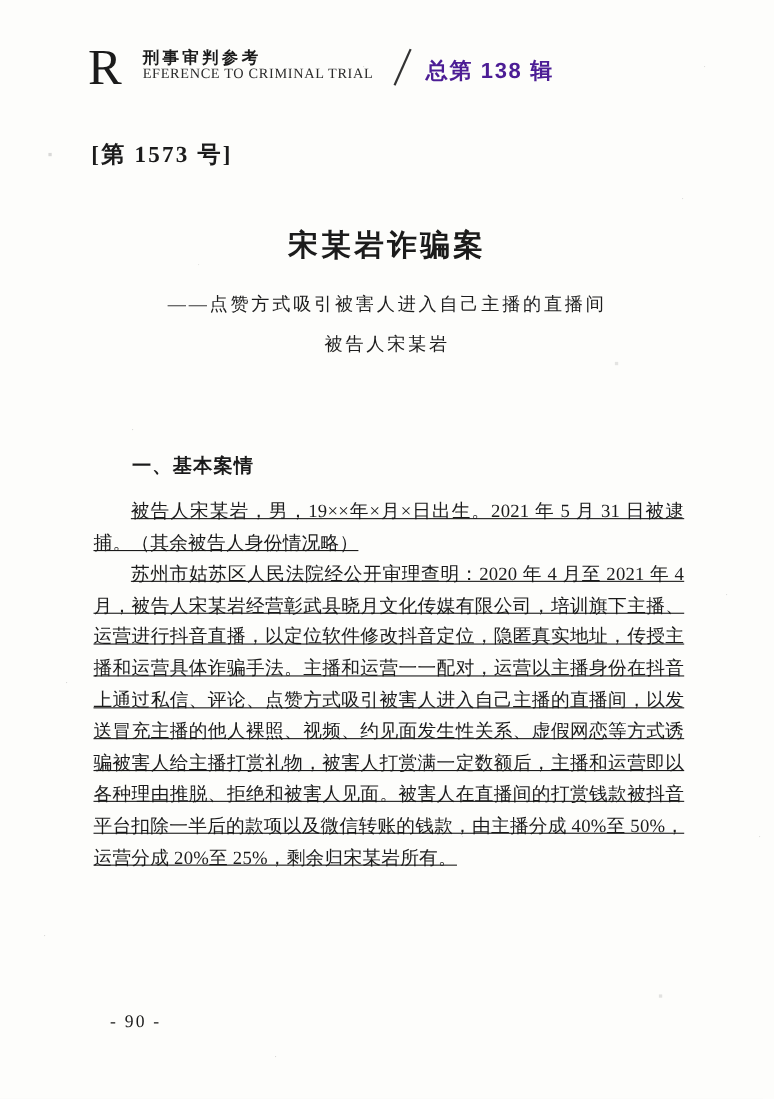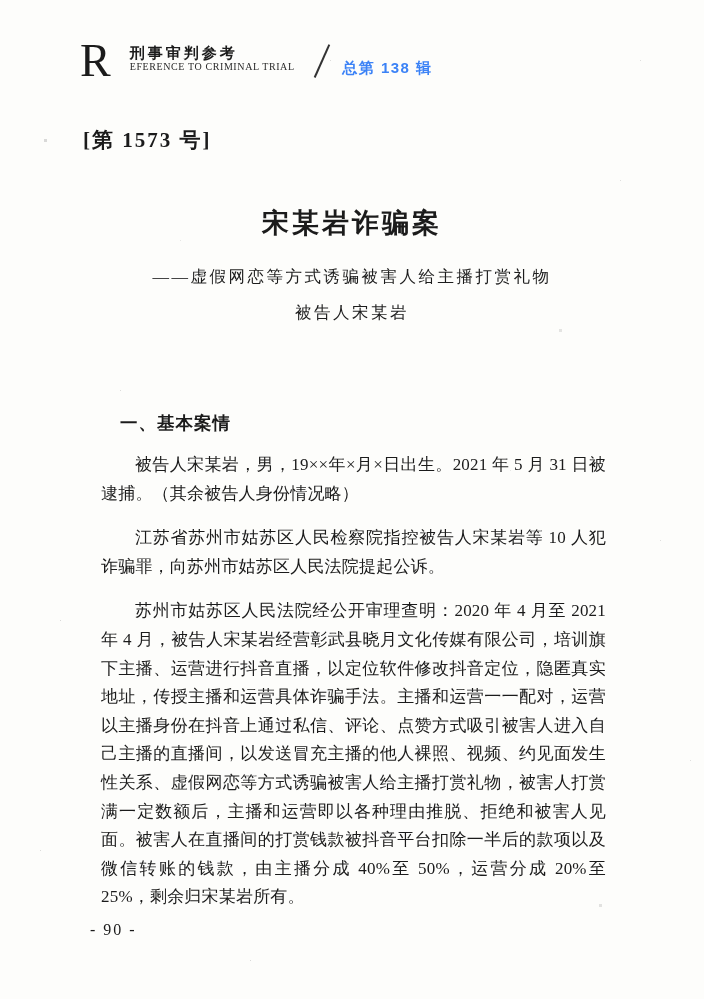--- a/index.html
+++ b/index.html
@@ -61,41 +61,41 @@
     margin-left: 19px;
     padding-top: 3px;
   }
   .logo-cn {
     font-size: 15px;
     font-weight: bold;
     letter-spacing: 3px;
     line-height: 17px;
   }
   .logo-en {
-    font-size: 10px;
+    font-size: 13px;
     letter-spacing: 0.6px;
     line-height: 10px;
     color: #2a2a2a;
   }
   .slash {
     display: inline-block;
     width: 1.6px;
     height: 36px;
     background: #333;
     transform: rotate(24deg);
     margin: 1px 20px 0 26px;
   }
   .issue {
     font-family: "Liberation Sans", "DejaVu Sans", sans-serif;
-    font-size: 15px;
+    font-size: 20px;
     font-weight: bold;
     letter-spacing: 1.5px;
     align-self: flex-end;
     padding-bottom: 2px;
-    color: #3b82f6;
+    color: #4c1d95;
   }
   .case-number {
     position: absolute;
     top: 90px;
     left: 83px;
     font-size: 21px;
     font-weight: bold;
     letter-spacing: 2px;
     margin-top: 36px;
   }
@@ -131,32 +131,33 @@
   }
   .section-heading {
     margin: 0 0 17px 0;
     padding-left: 2em;
     font-size: 17.5px;
     font-weight: bold;
     letter-spacing: 1px;
     line-height: 22px;
   }
   .paragraphs .para {
-    margin: 16px;
+    margin: 0;
     font-size: 17px;
     line-height: 28.6px;
     text-align: justify;
     text-justify: inter-character;
     text-indent: 2em;
     letter-spacing: 0.2px;
+    text-decoration: underline;
   }
   .page-number {
     position: absolute;
     top: 921px;
-    left: 90px;
+    left: 100px;
     font-size: 16px;
     letter-spacing: 2px;
   }
 </style>
 </head>
 <body>
 
 <div class="page">
 
   <div class="noise"></div>
@@ -169,28 +170,27 @@
     </span>
     <span class="slash"></span>
     <span class="issue">总第 138 辑</span>
   </header>
 
   <div class="case-number">[第 1573 号]</div>
 
   <h1 class="title">宋某岩诈骗案</h1>
 
   <div class="subtitle">
-    <div>——虚假网恋等方式诱骗被害人给主播打赏礼物</div>
+    <div>——点赞方式吸引被害人进入自己主播的直播间</div>
     <div>被告人宋某岩</div>
   </div>
 
   <section class="content">
     <h2 class="section-heading">一、基本案情</h2>
     <div class="paragraphs">
         <p class="para">被告人宋某岩，男，19××年×月×日出生。2021 年 5 月 31 日被逮捕。（其余被告人身份情况略）</p>
-        <p class="para">江苏省苏州市姑苏区人民检察院指控被告人宋某岩等 10 人犯诈骗罪，向苏州市姑苏区人民法院提起公诉。</p>
         <p class="para">苏州市姑苏区人民法院经公开审理查明：2020 年 4 月至 2021 年 4 月，被告人宋某岩经营彰武县晓月文化传媒有限公司，培训旗下主播、运营进行抖音直播，以定位软件修改抖音定位，隐匿真实地址，传授主播和运营具体诈骗手法。主播和运营一一配对，运营以主播身份在抖音上通过私信、评论、点赞方式吸引被害人进入自己主播的直播间，以发送冒充主播的他人裸照、视频、约见面发生性关系、虚假网恋等方式诱骗被害人给主播打赏礼物，被害人打赏满一定数额后，主播和运营即以各种理由推脱、拒绝和被害人见面。被害人在直播间的打赏钱款被抖音平台扣除一半后的款项以及微信转账的钱款，由主播分成 40%至 50%，运营分成 20%至 25%，剩余归宋某岩所有。</p>
       </div>
   </section>
 
   <div class="page-number">- 90 -</div>
 
 </div>
 
 </body></html>

